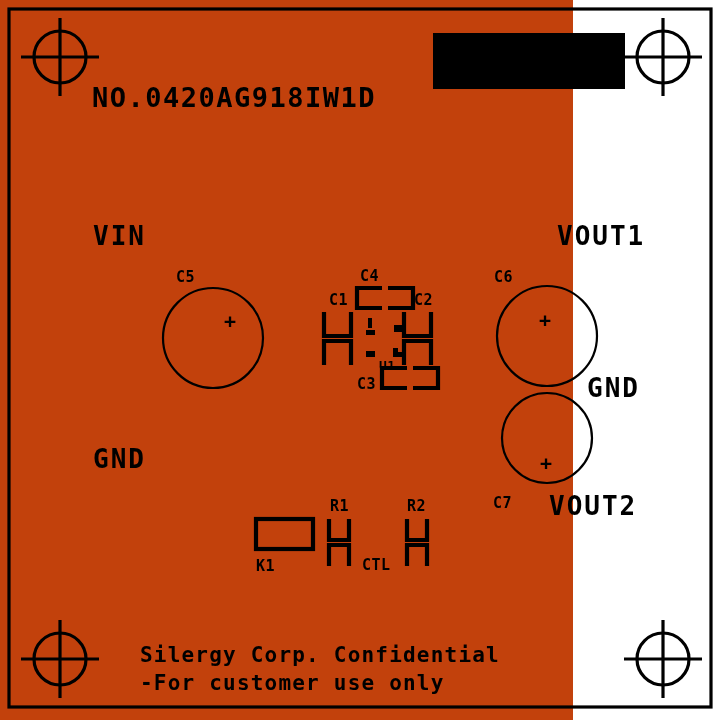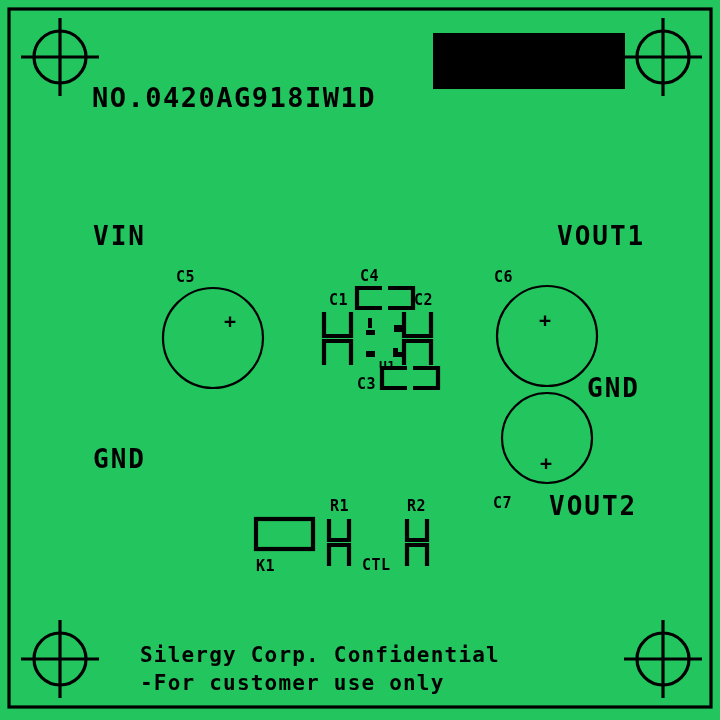--- a/index.html
+++ b/index.html
@@ -9,23 +9,23 @@
     background: #ffffff;
   }
   body {
     width: 720px;
     height: 720px;
     overflow: hidden;
     font-family: "DejaVu Sans Mono", "Liberation Mono", monospace;
   }
   #board {
     position: relative;
-    width: 720px;
+    width: 573px;
     height: 720px;
-    background: #22c55e;
+    background: #c2410c;
   }
   svg#drawing {
     display: block;
     width: 720px;
     height: 720px;
   }
   .silk-text {
     font-family: "DejaVu Sans Mono", "Liberation Mono", monospace;
     font-weight: bold;
     fill: #000000;

